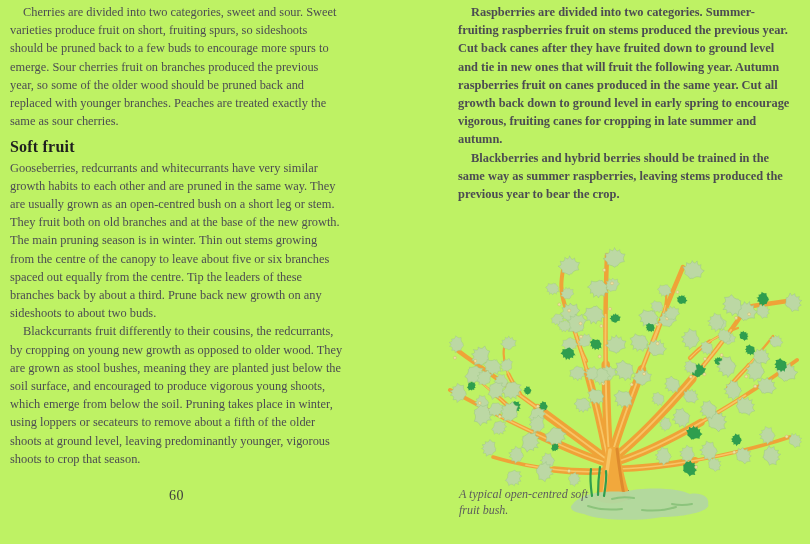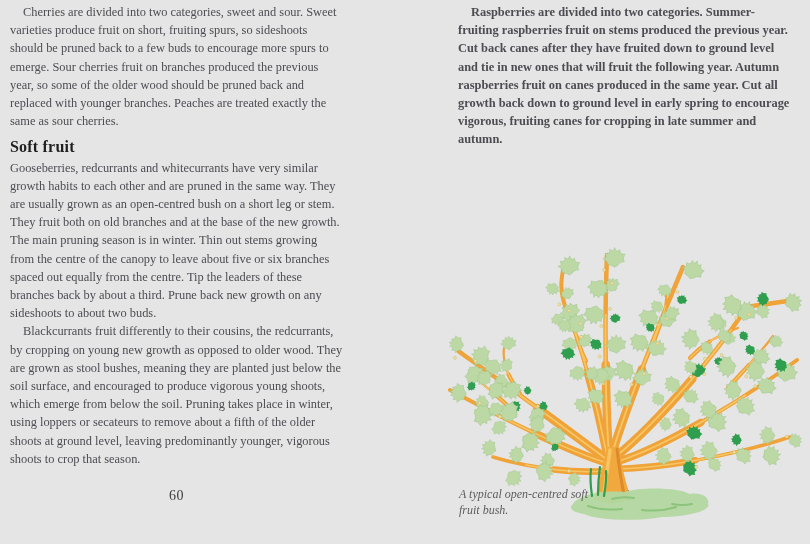--- a/index.html
+++ b/index.html
@@ -1,17 +1,17 @@
 <!DOCTYPE html>
 <html><head>
 <meta charset="utf-8">
 <style>
   html,body{margin:0;padding:0;background:#ffffff;}
   .spread{
-    position:relative;width:810px;height:544px;background:#e5e5e5;overflow:hidden;
+    position:relative;width:810px;height:544px;background:#bef264;overflow:hidden;
     font-family:"Liberation Serif","DejaVu Serif",serif;color:#4c4c52;
   }
   .col{position:absolute;top:3px;width:333px;font-size:12.4px;line-height:18.2px;text-align:left;}
   .col-left{left:10px;}
   .col-right{left:458px;font-weight:bold;}
   .col p{margin:0;}
   p.ind{text-indent:13px;}
   h2.section{
     font-size:16px;font-weight:bold;color:#1f1f1f;margin:8px 0 2px 0;letter-spacing:0.2px;
   }
@@ -35,20 +35,21 @@
   <div class="col col-left">
     <p class="ind">Cherries are divided into two categories, sweet and sour. Sweet varieties produce fruit on short, fruiting spurs, so sideshoots should be pruned back to a few buds to encourage more spurs to emerge. Sour cherries fruit on branches produced the previous year, so some of the older wood should be pruned back and replaced with younger branches. Peaches are treated exactly the same as sour cherries.</p>
     <h2 class="section">Soft fruit</h2>
     <p>Gooseberries, redcurrants and whitecurrants have very similar growth habits to each other and are pruned in the same way. They are usually grown as an open-centred bush on a short leg or stem. They fruit both on old branches and at the base of the new growth. The main pruning season is in winter. Thin out stems growing from the centre of the canopy to leave about five or six branches spaced out equally from the centre. Tip the leaders of these branches back by about a third. Prune back new growth on any sideshoots to about two buds.</p>
     <p class="ind">Blackcurrants fruit differently to their cousins, the redcurrants, by cropping on young new growth as opposed to older wood. They are grown as stool bushes, meaning they are planted just below the soil surface, and encouraged to produce vigorous young shoots, which emerge from below the soil. Pruning takes place in winter, using loppers or secateurs to remove about a fifth of the older shoots at ground level, leaving predominantly younger, vigorous shoots to crop that season.</p>
   </div>
   <div class="pagenum pn-left">60</div>
 
   <div class="col col-right">
     <p class="ind">Raspberries are divided into two categories. Summer-fruiting raspberries fruit on stems produced the previous year. Cut back canes after they have fruited down to ground level and tie in new ones that will fruit the following year. Autumn raspberries fruit on canes produced in the same year. Cut all growth back down to ground level in early spring to encourage vigorous, fruiting canes for cropping in late summer and autumn.</p>
+    <p class="ind">Blackberries and hybrid berries should be trained in the same way as summer raspberries, leaving stems produced the previous year to bear the crop.</p>
   </div>
   <div class="pagenum pn-right">61</div>
 
   <svg id="bush-svg" width="380" height="292" viewBox="0 0 380 292">
     <defs>
       <path id="leaf" d="M0,0 C-2,-2 -4,-2 -6,-3 C-5,-5 -7,-6 -9,-8 C-6,-8 -6,-9 -7,-12 C-4,-11 -3,-12 -3,-15 C-1,-13 0,-13 1,-16 C2,-13 3,-12 5,-14 C5,-11 6,-10 9,-10 C7,-7 7,-6 8,-4 C5,-4 3,-3 2,-1 C1,-1 0,-1 0,0 Z"></path>
     </defs>
 
     <g id="branches">
       <path d="M181,218 C178,180 176,90 179,19" stroke="#efa338" stroke-width="8.5" fill="none" stroke-linecap="round" stroke-dasharray="89.59218750000001 199.09375"></path>

